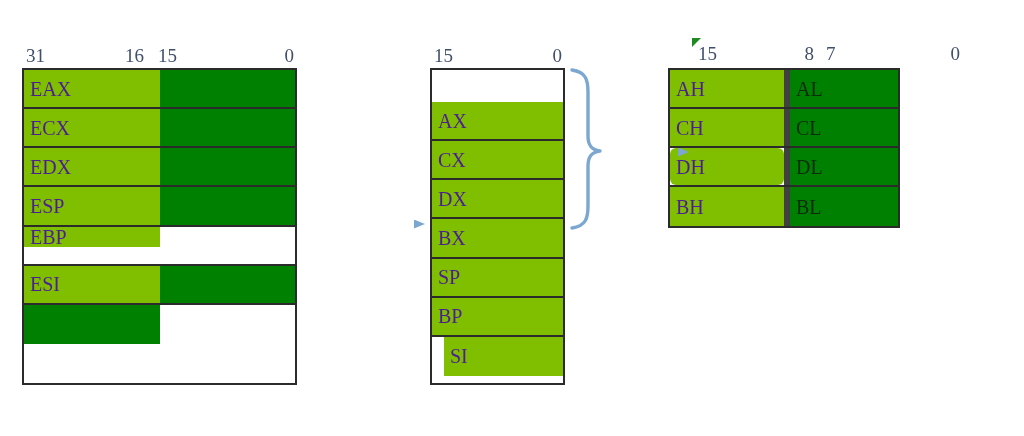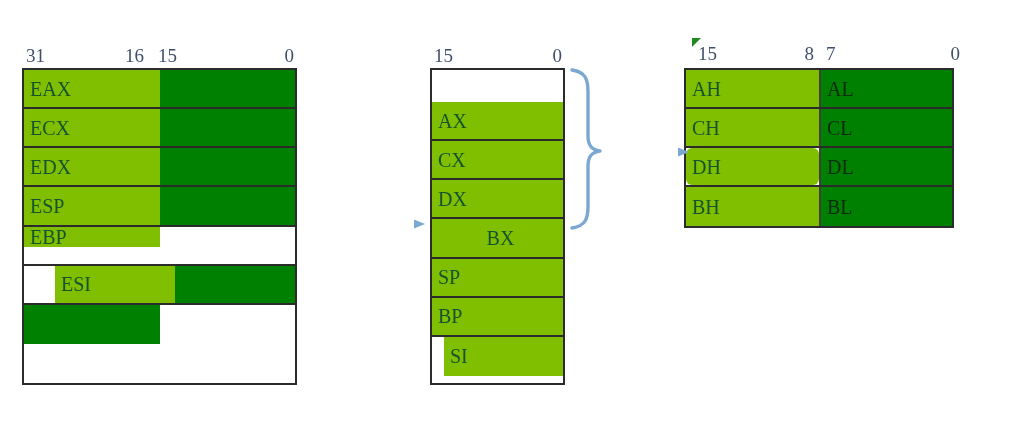--- a/index.html
+++ b/index.html
@@ -53,31 +53,31 @@
   .cell {
     box-sizing: border-box;
     display: flex;
     align-items: center;
     position: relative;
     overflow: hidden;
   }
   .cell-label {
     font-family: "Liberation Serif", "DejaVu Serif", serif;
     font-size: 20px;
-    color: #14532d;
+    color: #4c1d95;
     line-height: 1;
     padding-left: 6px;
     white-space: nowrap;
   }
   .cell.light { background: #80bf00; }
   .cell.dark  { background: #008000; }
   .cell.dark .cell-label { color: #0d2b0d; }
 
   .cell.split-right {
-    border-left: 2px solid #404040;
+    border-left: 6px solid #404040;
   }
 
   
   #connectors {
     position: absolute;
     left: 0;
     top: 0;
     width: 1024px;
     height: 436px;
     pointer-events: none;
@@ -126,21 +126,21 @@
           <span class="cell-label">ESP</span>
         </div>
         <div class="cell dark" style="width: 50%;"></div>
       </div>
       <div class="reg-row" style="height: 12.5%; flex-direction: column;">
         <div class="cell light" style="width: 50%;">
           <span class="cell-label">EBP</span>
         </div>
         <div class="cell dark" style="width: 50%;"></div>
       </div>
-      <div class="reg-row" style="height: 12.5%; padding-left: 31px;">
+      <div class="reg-row" style="height: 12.5%;">
         <div class="cell light" style="width: 50%;">
           <span class="cell-label">ESI</span>
         </div>
         <div class="cell dark" style="width: 50%;"></div>
       </div>
       <div class="reg-row" style="height: 12.5%;">
         <div class="cell dark" style="width: 50%;"></div>
       </div>
     </div>
 
@@ -157,21 +157,21 @@
         <div class="cell light" style="width: 100%;">
           <span class="cell-label">CX</span>
         </div>
       </div>
       <div class="reg-row" style="height: 12.5%;">
         <div class="cell light" style="width: 100%;">
           <span class="cell-label">DX</span>
         </div>
       </div>
       <div class="reg-row" style="height: 12.5%;">
-        <div class="cell light" style="width: 100%; justify-content: center;">
+        <div class="cell light" style="width: 100%;">
           <span class="cell-label">BX</span>
         </div>
       </div>
       <div class="reg-row" style="height: 12.5%;">
         <div class="cell light" style="width: 100%;">
           <span class="cell-label">SP</span>
         </div>
       </div>
       <div class="reg-row" style="height: 12.5%;">
         <div class="cell light" style="width: 100%;">
@@ -185,21 +185,21 @@
       </div>
     </div>
 
   <div class="corner-marker" style="left:692px; top:38px;"></div>
 
   <div class="bit-label" style="left:698px; top:44px;">15</div>
   <div class="bit-label r" style="left:770px; top:44px; width:44px;">8</div>
   <div class="bit-label" style="left:826px; top:44px;">7</div>
   <div class="bit-label r" style="left:914px; top:44px; width:46px;">0</div>
 
-  <div class="reg-table" id="table8" style="left:684px; top:68px; width:270px; height:160px;">
+  <div class="reg-table" id="table8" style="left:668px; top:68px; width:232px; height:160px;">
       <div class="reg-row" style="height: 25%;">
         <div class="cell light" style="width: 50%;">
           <span class="cell-label">AH</span>
         </div>
         <div class="cell dark split-right" style="width: 50%;">
           <span class="cell-label">AL</span>
         </div>
       </div>
       <div class="reg-row" style="height: 25%;">
         <div class="cell light" style="width: 50%;">

